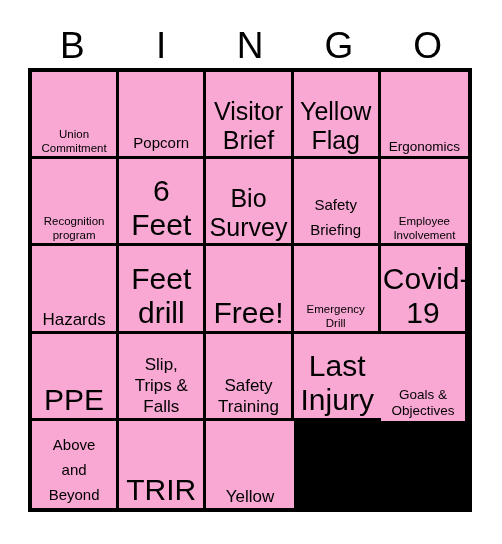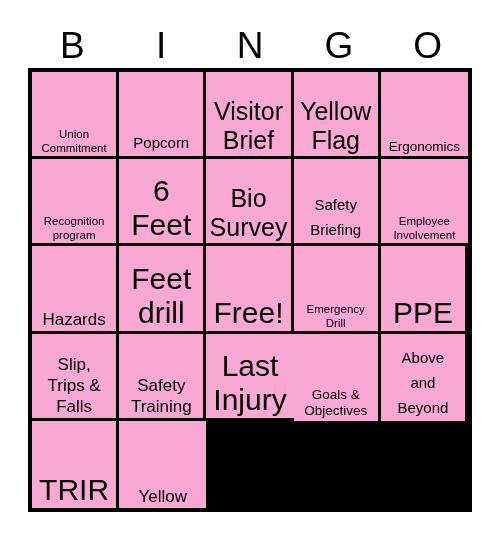--- a/index.html
+++ b/index.html
@@ -152,20 +152,24 @@
 drill</span>
       </div>
       <div class="cell">
         <span class="cell-text t-xxl">Free!</span>
       </div>
       <div class="cell">
         <span class="cell-text t-xs">Emergency
 Drill</span>
       </div>
       <div class="cell">
+        <span class="cell-text t-xxl">Covid-
+19</span>
+      </div>
+      <div class="cell">
         <span class="cell-text t-xxl">PPE</span>
       </div>
       <div class="cell">
         <span class="cell-text t-md">Slip,
 Trips &amp;
 Falls</span>
       </div>
       <div class="cell">
         <span class="cell-text t-md">Safety
 Training</span>

